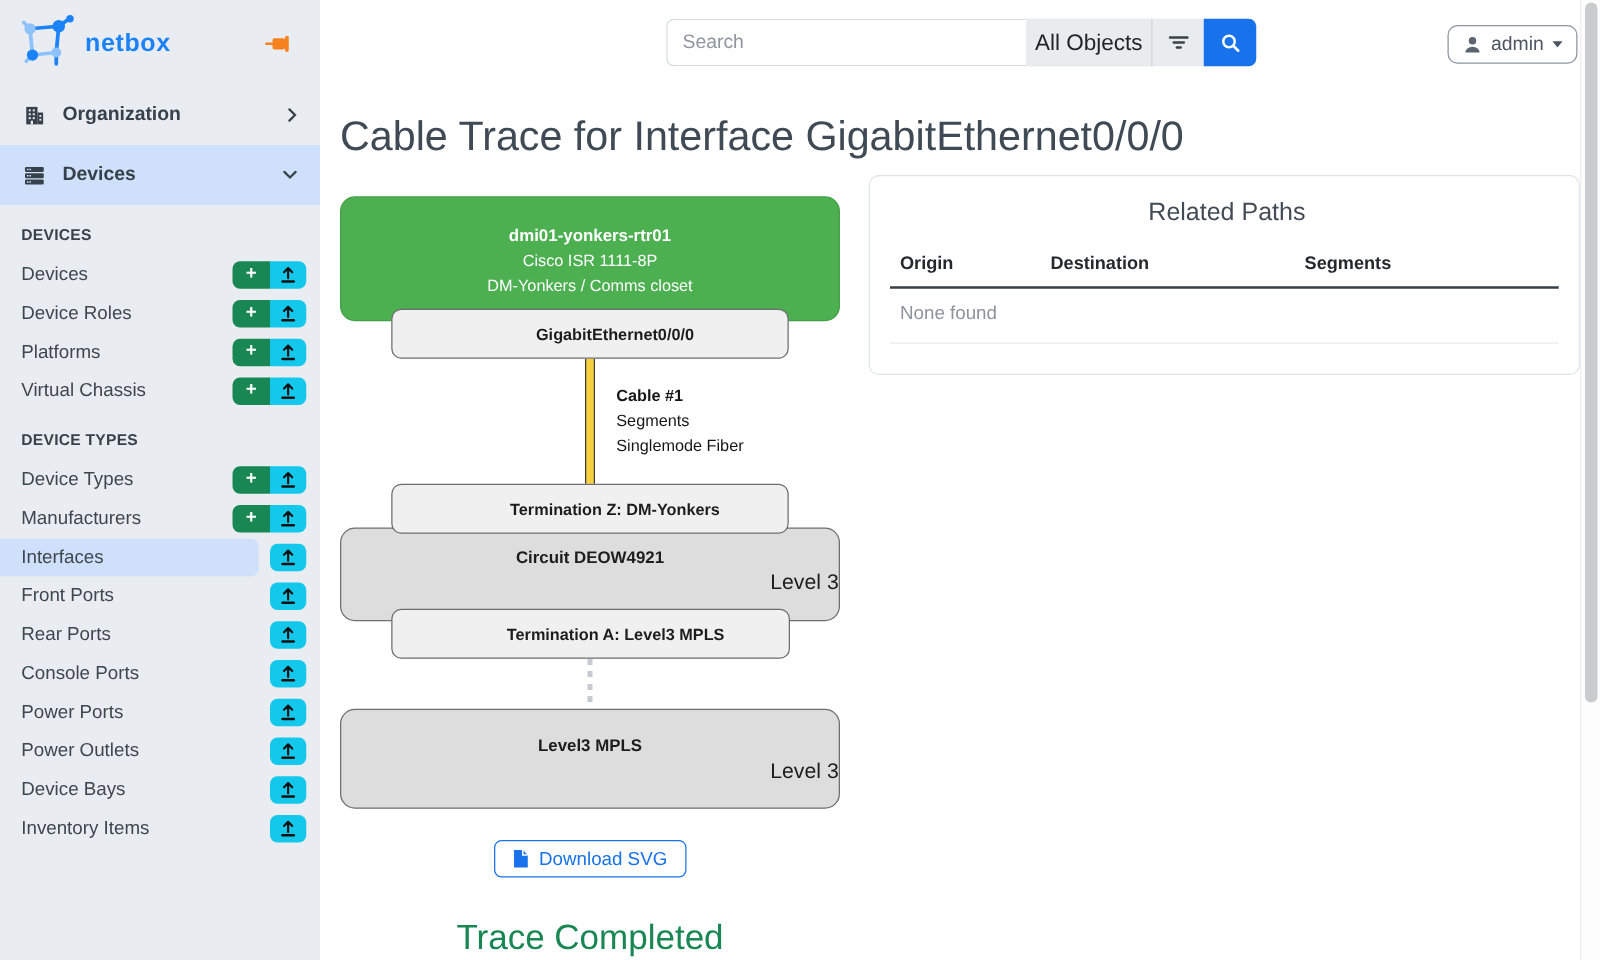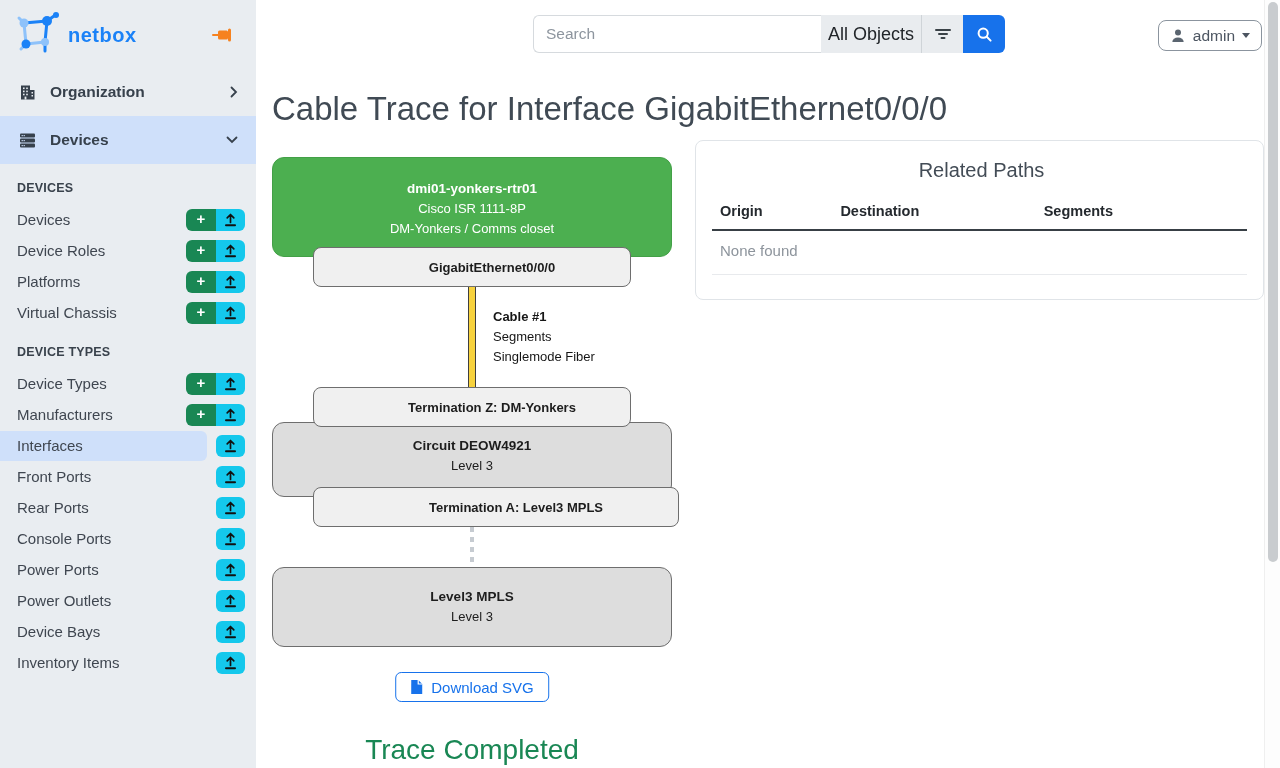--- a/index.html
+++ b/index.html
@@ -39,29 +39,29 @@
   .page-title { position:absolute; left:16px; top:68px; font-size:33px; font-weight:400; color:#404a54; white-space:nowrap; }
   
   .trace { position:absolute; left:16px; top:157px; width:400px; height:611px; }
   .trace .abs { position:absolute; }
   .device-box { top:0; left:0; width:400px; height:100px; background:#4caf50; border:1px solid #43a047; border-radius:12px; color:#fff; text-align:center; padding-top:21px; line-height:20px; z-index:3; cursor:pointer; }
   .device-box .b1 { font-weight:700; font-size:13.5px; }
   .device-box .b2 { font-size:13px;text-align:center; }
   .node-sm { background:#f0f0f0; border:1px solid #6e6e6e; border-radius:8px; display:grid; place-items:center; font-weight:700; font-size:13px; color:#1d1d1d; z-index:4; cursor:pointer;padding-left:40px; }
   .iface-box { top:90px; left:41px; width:318px; height:40px; }
   .term-z { top:230px; left:41px; width:318px; height:40px; }
-  .term-a { top:330px; left:41px; width:366px; height:40px; }
+  .term-a { top:330px; left:41px; width:319px; height:40px; }
   .cable-line { top:130px; left:196px; width:8px; height:100px; background:#f7d23e; border-left:1px solid #3f3f3f; border-right:1px solid #3f3f3f; z-index:1; }
   .cable-label { top:150px; left:221px; font-size:13px; line-height:20px; color:#161616; z-index:2; cursor:pointer; }
   .cable-label .b1 { font-weight:700; }
   .circuit-box, .endpoint-box { left:0; width:400px; background:#dddddd; border:1px solid #6e6e6e; border-radius:12px; text-align:center; line-height:20px; color:#1d1d1d; z-index:2; cursor:pointer; }
   .circuit-box { top:265px; height:75px; padding-top:13px; }
   .endpoint-box { top:410px; height:80px; padding-top:19px; }
   .circuit-box .b1, .endpoint-box .b1 { font-weight:700; font-size:13.5px; }
-  .circuit-box .b2, .endpoint-box .b2 { font-size:13px; }
+  .circuit-box .b2, .endpoint-box .b2 { font-size:17px;text-align:right; }
   .dashed-line { top:370px; left:198px; width:4px; height:40px; background:repeating-linear-gradient(180deg,#c6cbd1 0 5px,transparent 5px 10px); }
   .download-btn { top:515px; left:50%; transform:translateX(-50%); height:30px; padding:0 14px; background:#fff; border:1px solid #1772eb; border-radius:6px; color:#1772eb; display:flex; align-items:center; gap:8px; font-size:15px; white-space:nowrap; cursor:pointer; }
   .trace-status { top:577px; left:0; width:100%; text-align:center; font-size:28px; color:#198754; }
   
   .card { position:absolute; left:439px; top:140px; width:569px; height:160px; background:#fff; border:1px solid #e0e4e8; border-radius:8px; padding:16px 16px 0; }
   .card-title { font-size:20px; font-weight:400; color:#434c56; margin:2px 0 15px 4px;text-align:center; }
   .card table { width:100%; border-collapse:collapse; }
   .card th { text-align:left; font-size:14.5px; font-weight:700; color:#24292e; padding:6px 8px 10px; border-bottom:2px solid #383f45; }
   .card td { font-size:15px; color:#8d949c; padding:11px 8px 15px; border-bottom:1px solid #e8eaed; }
   

